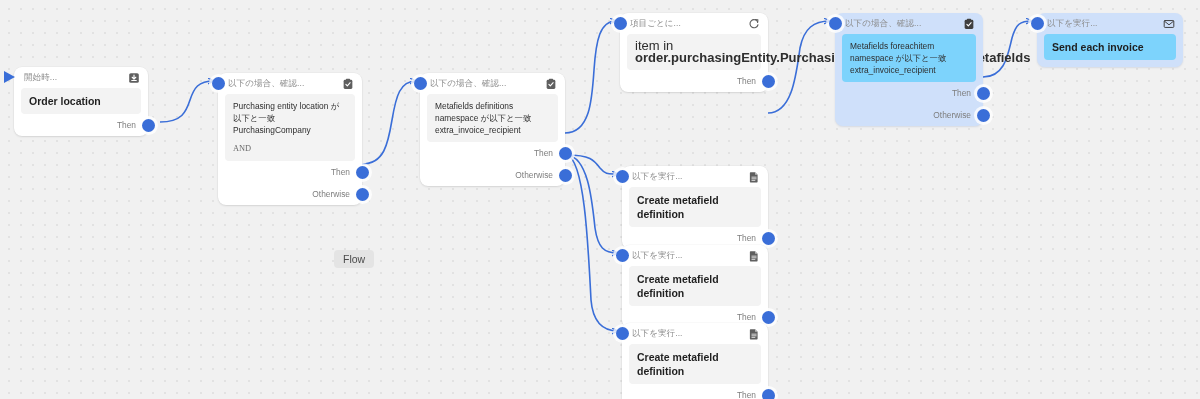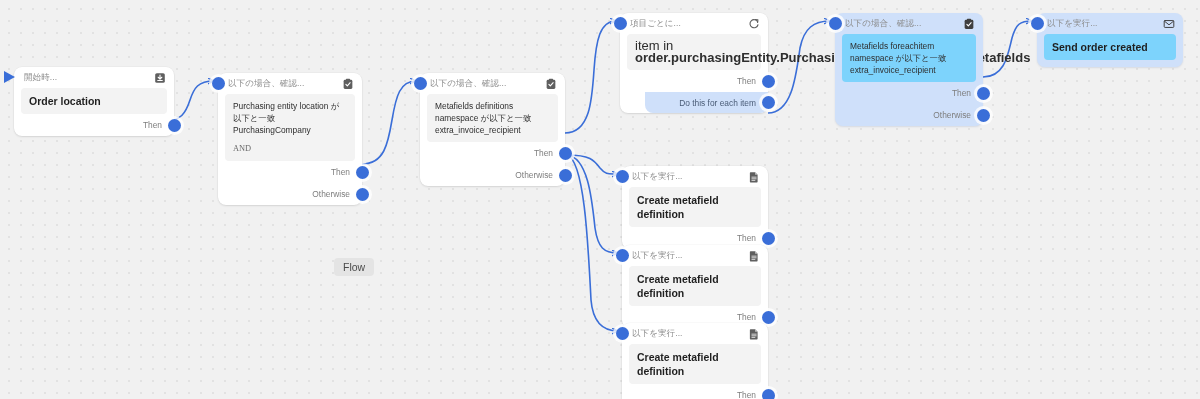--- a/index.html
+++ b/index.html
@@ -150,21 +150,20 @@
   #flow-badge {
     position: absolute;
     left: 334px;
     top: 250px;
     background: #e4e4e4;
     border-radius: 4px;
     padding: 3px 9px;
     font-size: 10.5px;
     color: #4a4a4a;
     z-index: 5;
-    margin-top: 8px;
   }
 </style>
 </head>
 <body>
 
 <div id="canvas">
 
   <svg id="wires" viewBox="0 0 1200 399" width="1200" height="399">
     <defs>
       <marker id="arrow" markerWidth="7" markerHeight="7" refX="5.6" refY="3" orient="auto" markerUnits="userSpaceOnUse">
@@ -184,21 +183,21 @@
       <path d="M567,155 C588,157 592,200 595,228 C598,248 604,253 618,253" marker-end="url(#arrow)"></path>
 
       <path d="M567,155 C584,160 588,240 591,300 C593,324 604,331 618,331" marker-end="url(#arrow)"></path>
 
       <path d="M768,113 C792,113 796,76 800,48 C804,28 814,21 830,21" marker-end="url(#arrow)"></path>
 
       <path d="M983,77 C1005,77 1008,54 1012,38 C1016,24 1020,21 1032,21" marker-end="url(#arrow)"></path>
     </g>
   </svg>
 
-  <div class="node" style="left:14px; top:67px; width:160px;">
+  <div class="node" style="left:14px; top:67px; width:134px;">
     <div class="play-tri"></div>
     <div class="node-head">
       <span class="head-title">開始時...</span>
       <span class="head-icon">
         <svg viewBox="0 0 16 16" fill="none" stroke="currentColor" stroke-width="1.5" stroke-linecap="round" stroke-linejoin="round">
           <rect x="1.6" y="1.6" width="12.8" height="12.8" rx="2.2" fill="#5f5f5f" stroke="none"></rect>
           <path d="M8 4 V9.2 M5.6 7 L8 9.4 L10.4 7 M5 11.4 H11" stroke="#ffffff"></path>
         </svg>
       </span>
     </div>
@@ -274,24 +273,20 @@
       </span>
     </div>
     <div class="node-body">
       <div class="loop-line">item in</div>
       <div class="loop-line b">order.purchasingEntity.PurchasingCompany.location.metafields</div>
     </div>
     <div class="port-row">
       <span class="lbl">Then</span>
       <span class="dot out"></span>
     </div>
-    <div class="port-row foreach">
-      <span class="lbl">Do this for each item</span>
-      <span class="dot out"></span>
-    </div>
   </div>
 
   <div class="node inloop" style="left:835px; top:13px; width:148px;">
     <span class="dot in"></span>
     <div class="node-head">
       <span class="head-title">以下の場合、確認...</span>
       <span class="head-icon">
         <svg viewBox="0 0 16 16">
           <rect x="2.2" y="2.4" width="11.6" height="12.2" rx="1.8" fill="#3f3f3f"></rect>
           <rect x="5.2" y="0.9" width="5.6" height="3" rx="1" fill="#3f3f3f"></rect>
@@ -317,21 +312,21 @@
     <div class="node-head">
       <span class="head-title">以下を実行...</span>
       <span class="head-icon">
         <svg viewBox="0 0 16 16" fill="none" stroke="#3f3f3f" stroke-width="1.3" stroke-linecap="round" stroke-linejoin="round">
           <rect x="1.6" y="3.4" width="12.8" height="9.2" rx="1.2"></rect>
           <path d="M1.9 4.2 L8 9.1 L14.1 4.2"></path>
         </svg>
       </span>
     </div>
     <div class="node-body">
-      <div class="body-title">Send order created</div>
+      <div class="body-title">Send each invoice</div>
     </div>
   </div>
 
   <div class="node" style="left:622px; top:166px; width:146px;">
     <span class="dot in"></span>
     <div class="node-head">
       <span class="head-title">以下を実行...</span>
       <span class="head-icon">
         <svg viewBox="0 0 16 16">
           <path d="M3.4 1.6 h6.0 l3.4 3.4 v9.4 a0.9 0.9 0 0 1 -0.9 0.9 h-8.5 a0.9 0.9 0 0 1 -0.9 -0.9 v-11.9 a0.9 0.9 0 0 1 0.9 -0.9 z" fill="#5f5f5f"></path>

